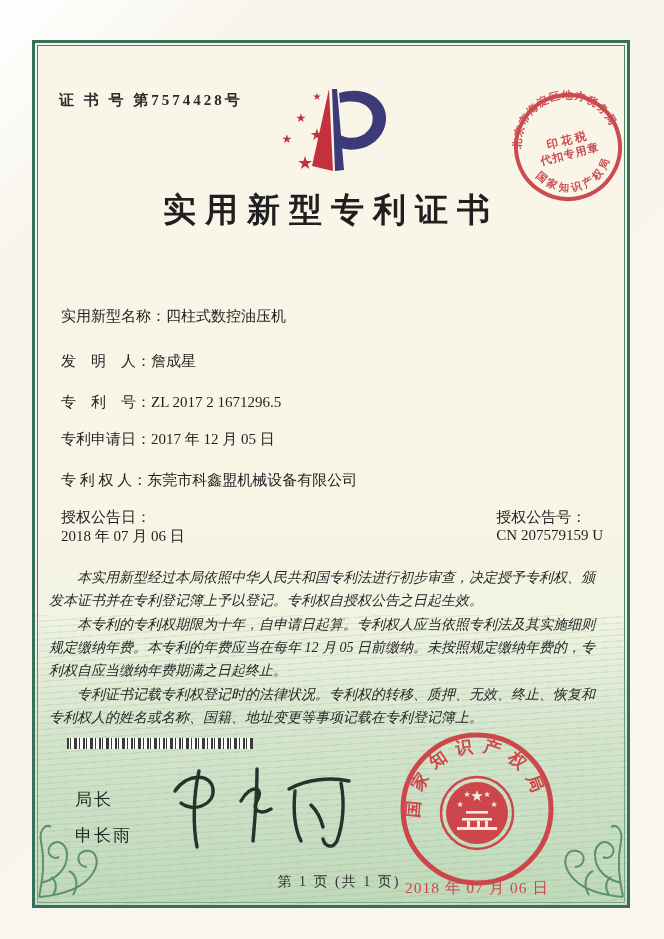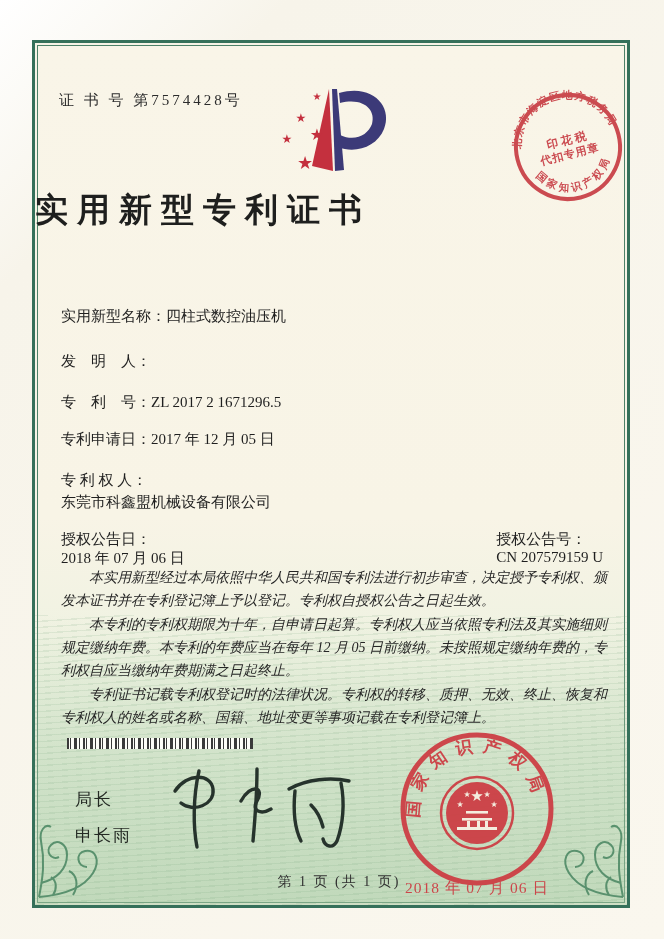--- a/index.html
+++ b/index.html
@@ -23,42 +23,42 @@
   }
   .green-wash {
     position:absolute; left:0; right:0; bottom:0; height:290px;
     background:
       repeating-linear-gradient(176deg, rgba(110,160,118,0.14) 0 1.4px, rgba(255,255,255,0) 1.4px 6px),
       linear-gradient(to bottom, rgba(190,216,185,0) 0%, rgba(177,208,172,0.35) 45%, rgba(168,203,163,0.5) 100%);
     pointer-events:none;
   }
   .cert-number {
     position:absolute; left:24px; top:48px;
-    font-size:15px; letter-spacing:3px; color:#2b2b2b;
+    font-size:15px; letter-spacing:3px; color:#2b2b2b;font-weight:bold;
   }
   .logo { position:absolute; left:230px; top:34px; width:132px; height:108px; }
   .page-title {
     position:absolute; left:0; top:145px; width:100%;
-    text-align:left; font-size:33px; font-weight:600;
+    text-align:center; font-size:33px; font-weight:600;
     letter-spacing:9px; color:#1e1f1e;
   }
   .fields { position:absolute; left:26px; top:238px; width:546px; font-size:15px; color:#1f1f1f;margin-top:24px; }
   .f-row { display:flex; line-height:22px; }
   .f-label { white-space:pre; flex:0 0 auto; }
   .f-value { flex:1 1 auto; }
   .mb1 { margin-bottom:23px; }
   .mb2 { margin-bottom:19px; }
   .mb3 { margin-bottom:15px; }
   .mb4 { margin-bottom:19px; }
-  .mb5 { margin-bottom:17px;flex-direction:column; }
+  .mb5 { margin-bottom:17px; }
   .mb6 { margin-bottom:11px; }
   .grant-row { display:flex; justify-content:space-between; padding-right:4px; }
   .grant-pair { display:flex;flex-direction:column; }
   .paragraphs {
-    position:absolute; left:26px; top:522px; width:556px;
+    position:absolute; left:14px; top:522px; width:556px;
     font-size:14px; line-height:23px; color:#262626;
     font-style:italic;
   }
   .paragraphs p { text-indent:2em; margin:1px 0; }
   .barcode {
     position:absolute; left:32px; top:695px; width:186px; height:11px;
     background:repeating-linear-gradient(90deg,
       #3a3a3a 0 2px, #fdfdf8 2px 3px,
       #3a3a3a 3px 4px, #fdfdf8 4px 7px,
       #3a3a3a 7px 10px, #fdfdf8 10px 12px,
@@ -121,20 +121,21 @@
 
     <div class="page-title">实用新型专利证书</div>
 
     <div class="fields">
       <div class="f-row mb1">
         <span class="f-label">实用新型名称：</span>
         <span class="f-value">四柱式数控油压机</span>
       </div>
       <div class="f-row mb2">
         <span class="f-label">发　明　人：</span>
+        <span class="f-value">詹成星</span>
       </div>
       <div class="f-row mb3">
         <span class="f-label">专　利　号：</span>
         <span class="f-value">ZL 2017 2 1671296.5</span>
       </div>
       <div class="f-row mb4">
         <span class="f-label">专利申请日：</span>
         <span class="f-value">2017 年 12 月 05 日</span>
       </div>
       <div class="f-row mb5">

